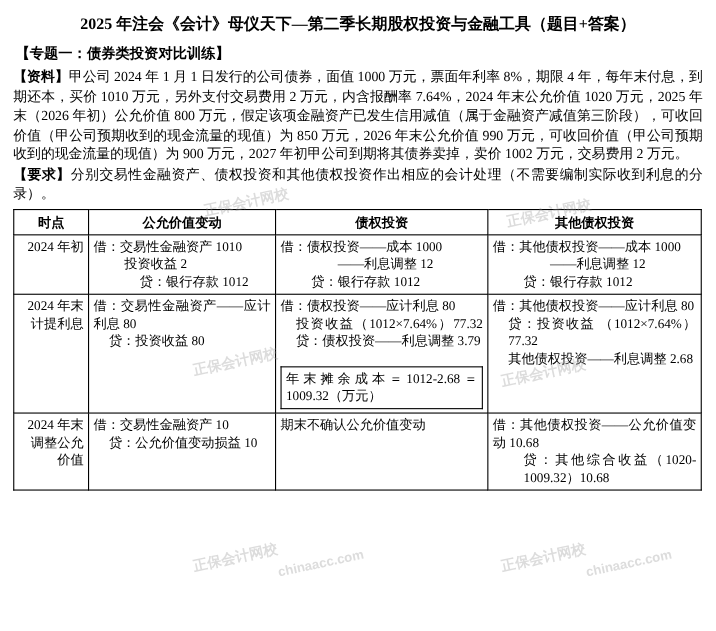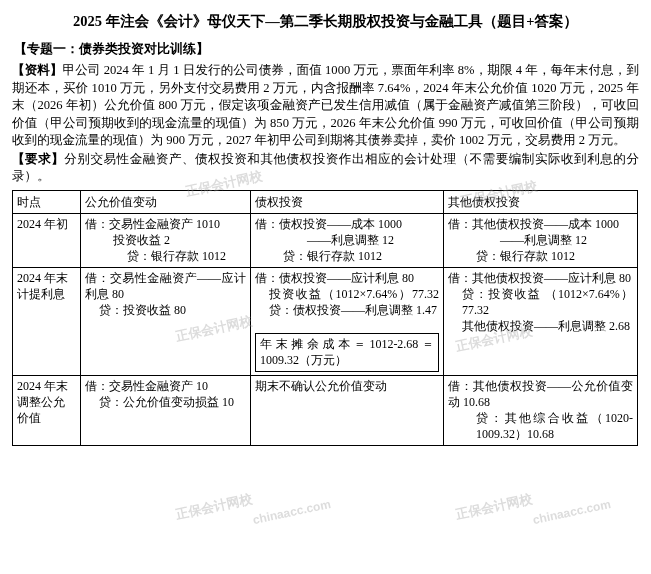--- a/index.html
+++ b/index.html
@@ -52,34 +52,34 @@
     table-layout: fixed;
   }
   table.main td, table.main th {
     border: 1px solid #000000;
     vertical-align: top;
     padding: 2px 4px 3px 4px;
     font-size: 12px;
     line-height: 16px;
   }
   table.main th {
-    text-align: left;
-    font-weight: normal;
+    text-align: center;
+    font-weight: bold;
     padding: 3px 4px;
   }
   .col-time { width: 68px; }
   .col-a { width: 170px; }
   .col-b { width: 193px; }
   .col-c { width: 194px; }
   .just {
     text-align: justify;
     text-justify: inter-ideograph;
   }
   .line { display: block; }
-  .row-time { text-align: left; padding-left: 3px; }
+  .row-time { text-align: right; padding-left: 3px; }
   .inner-tbl {
     border-collapse: collapse;
     width: 100%;
     margin-top: 15px;
   }
   .inner-tbl td {
     border: 1px solid #000000;
     font-size: 12px;
     line-height: 16px;
     padding: 2px 4px;
@@ -152,21 +152,21 @@
       </tr>
 
       <tr>
         <td class="row-time">2024 年末计提利息</td>
         <td class="just">
           <span class="line">借：交易性金融资产――应计利息 80</span>
           <span class="line" style="padding-left:14px">贷：投资收益 80</span>
         </td>
         <td class="just">
           <span class="line">借：债权投资――应计利息 80</span>
-          <span class="line" style="padding-left:14px">投资收益（1012×7.64%）77.32 贷：债权投资――利息调整 1.47</span>
+          <span class="line" style="padding-left:14px">投资收益（1012×7.64%）77.32 贷：债权投资――利息调整 3.79</span>
           <table class="inner-tbl">
             <tbody>
                 <tr>
                   <td>年末摊余成本＝1012-2.68＝1009.32（万元）</td>
                 </tr>
           </tbody>
             </table>
         </td>
         <td class="just">
           <span class="line">借：其他债权投资――应计利息 80</span>

